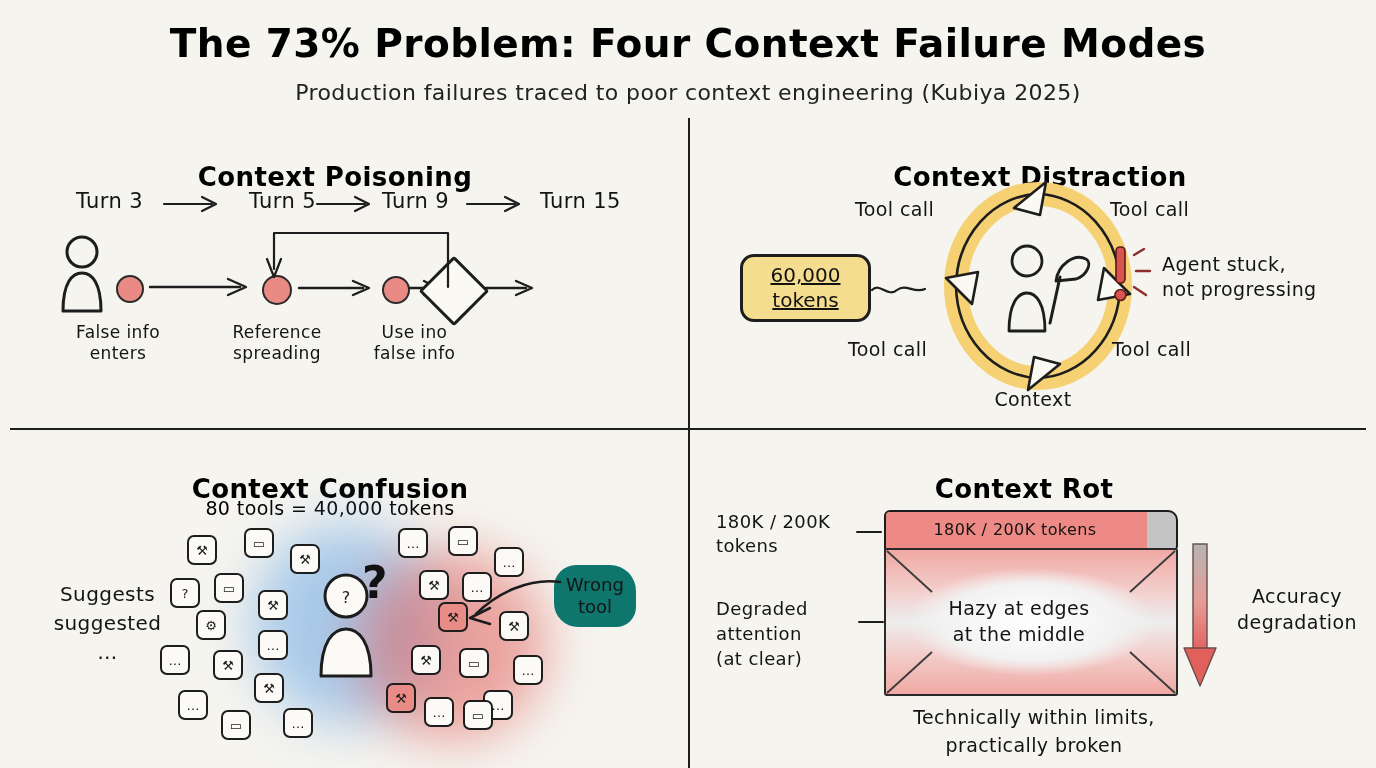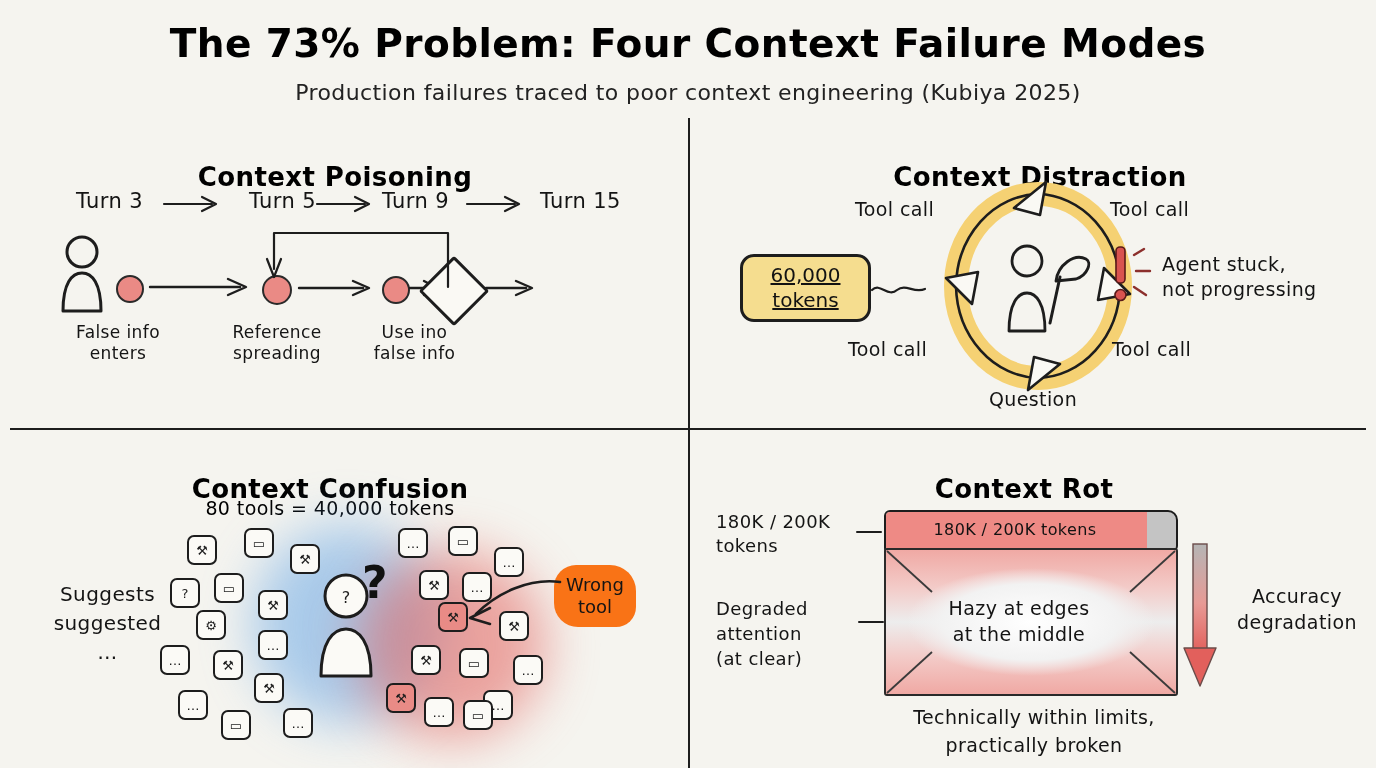--- a/index.html
+++ b/index.html
@@ -41,21 +41,21 @@
   .diamond{
     border:3px solid #1d1d1d;background:#faf9f4;
     transform:rotate(45deg);border-radius:3px;
   }
   .token-box{
     background:#f5dd8f;border:3px solid #1d1d1d;border-radius:14px;
     display:flex;align-items:center;justify-content:center;text-align:center;
     font-size:20px;line-height:1.25;color:#121212;text-decoration:underline;
   }
   .blob{
-    background:#f97316;border-radius:22px 26px 20px 24px;
+    background:#0f766e;border-radius:22px 26px 20px 24px;
     display:flex;align-items:center;justify-content:center;text-align:center;
     font-size:18px;line-height:1.2;color:#141414;
   }
   .tile{
     border:2.5px solid #1d1d1d;border-radius:7px;background:#fbfaf6;
     display:flex;align-items:center;justify-content:center;
     font-size:13px;color:#1d1d1d;
   }
   .tile.hot{background:#e98b86;}
   .haze{
@@ -169,21 +169,21 @@
       <circle cx="27" cy="18" r="15" stroke="#1d1d1d" stroke-width="2.8" fill="none"></circle>
       <path d="M9,88 C9,60 18,50 27,50 C36,50 45,60 45,88 Z" stroke="#1d1d1d" stroke-width="2.8" fill="none" stroke-linejoin="round"></path>
       <path d="M56,38 C58,22 74,10 86,16 C92,19 88,32 76,36 Z" stroke="#1d1d1d" stroke-width="2.8" fill="none" stroke-linejoin="round"></path>
       <path d="M60,34 L50,80" stroke="#1d1d1d" stroke-width="3" fill="none" stroke-linecap="round"></path>
     </svg>
 
     <div class="abs hand lbl" style="left:155px;top:68px;font-size:19px;">Tool call</div>
     <div class="abs hand lbl" style="left:410px;top:68px;font-size:19px;">Tool call</div>
     <div class="abs hand lbl" style="left:148px;top:208px;font-size:19px;">Tool call</div>
     <div class="abs hand lbl" style="left:412px;top:208px;font-size:19px;">Tool call</div>
-    <div class="abs hand lbl lbl-c" style="left:268px;top:258px;width:130px;font-size:19px;">Question</div>
+    <div class="abs hand lbl lbl-c" style="left:268px;top:258px;width:130px;font-size:19px;">Context</div>
 
     <svg class="abs" style="left:408px;top:113px;" width="70" height="72">
       <rect x="8" y="4" width="9" height="36" rx="4" fill="#d9534f" stroke="#5a1a18" stroke-width="1.6"></rect>
       <circle cx="12.5" cy="52" r="5.5" fill="#d9534f" stroke="#5a1a18" stroke-width="1.6"></circle>
       <path d="M26,12 L36,6" stroke="#8c2f2c" stroke-width="2.4" stroke-linecap="round"></path>
       <path d="M28,28 L42,28" stroke="#8c2f2c" stroke-width="2.4" stroke-linecap="round"></path>
       <path d="M26,44 L38,52" stroke="#8c2f2c" stroke-width="2.4" stroke-linecap="round"></path>
     </svg>
 
     <div class="abs hand lbl" style="left:462px;top:122px;width:210px;white-space:pre-line;font-size:19px;line-height:1.32;">Agent stuck,

